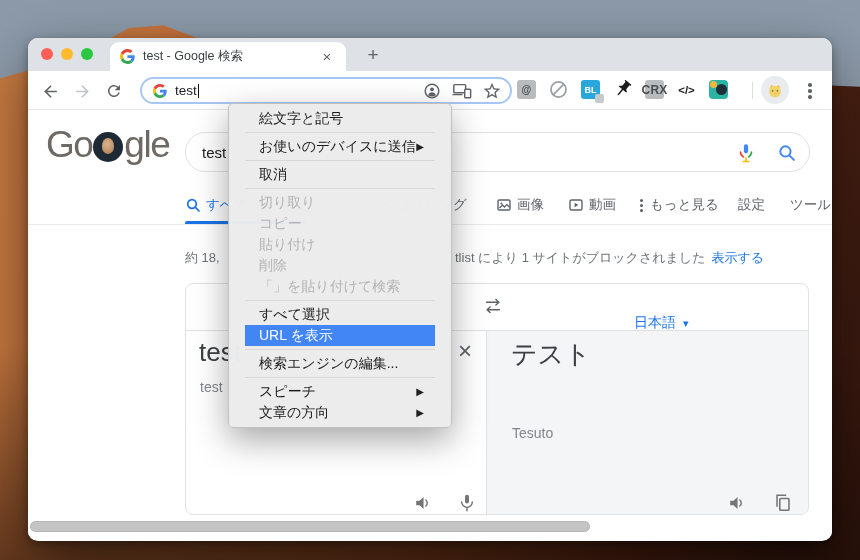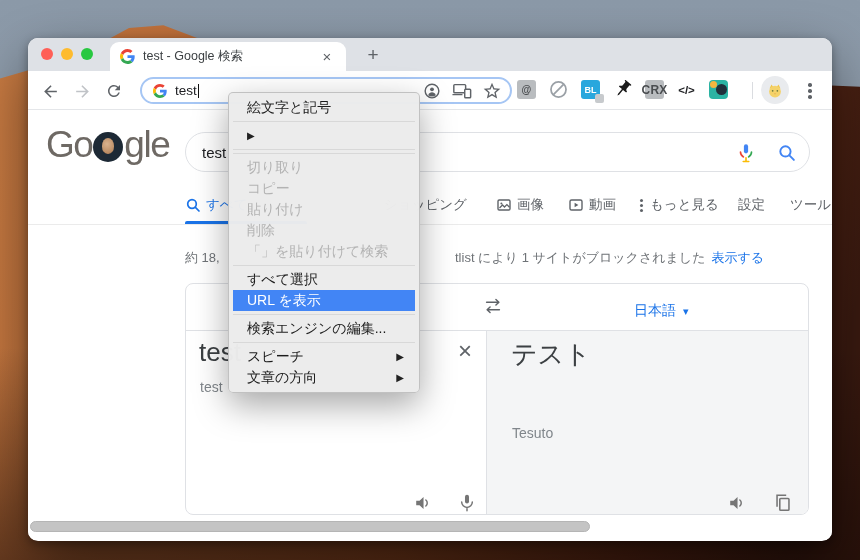--- a/index.html
+++ b/index.html
@@ -96,38 +96,38 @@
   .stats { position:absolute; top:139px; font-size:13px; color:#6f7377; }
   .stats.l { left:157px; }
   .stats.r { left:427px; }
   .stats a { color:#1a73e8; text-decoration:none; margin-left:6px; }
 
   
   .card { position:absolute; left:157px; top:173px; width:624px; height:232px;
     border:1px solid #dfe1e5; border-radius:8px; background:#fff; overflow:hidden; }
   .langbar { position:relative; height:47px; border-bottom:1px solid #dfe1e5; }
   .swap { position:absolute; left:296px; top:12px; }
-  .tgt-lang { position:absolute; left:448px; top:18px; font-size:14px; color:#1a73e8; }
+  .tgt-lang { position:absolute; left:448px; top:30px; font-size:14px; color:#1a73e8; }
   .tgt-lang .car { font-size:11px; margin-left:7px; }
   .tpanel-r { position:absolute; left:300px; top:47px; right:0; bottom:0; background:#f4f5f6;
     border-left:1px solid #dfe1e5; }
   .bigtxt { position:absolute; font-size:26px; color:#3c4043; }
   .smalltxt { position:absolute; font-size:14px; color:#80868b; }
   .clear-x { position:absolute; left:266px; top:53px; font-size:24px; color:#5f6368;
     width:26px; text-align:center; }
   .cicon { position:absolute; width:22px; height:22px; top:208px; }
 
   
   .scrollbar { position:absolute; left:2px; top:411px; width:560px; height:11px;
     border-radius:6px; background:#c4c4c4; border:1px solid #b5b5b5; }
 
   
-  .menu { position:absolute; left:228px; top:92px; width:192px; z-index:50;
+  .menu { position:absolute; left:228px; top:103px; width:224px; z-index:50;
     background:rgba(236,236,236,.98); border:1px solid rgba(0,0,0,.18); border-radius:5px;
-    box-shadow:0 12px 34px rgba(0,0,0,.35); padding:4px 4px; font-size:14px; color:#1c1c1c; }
+    box-shadow:0 12px 34px rgba(0,0,0,.35); padding:4px 16px; font-size:14px; color:#1c1c1c; }
   .mi { height:21px; line-height:21px; padding:0 11px 0 14px; display:flex;
     align-items:center; justify-content:space-between; white-space:nowrap; }
   .mi .arr { font-size:10px; color:#222; }
   .mi.disabled { color:#b3b3b3; }
   .mi.hl { background:#4285f5; color:#fff; }
   .msep { height:1px; background:#d8d8d8; margin:3px 0; }
 
   svg { display:block; }
 </style>
 </head>
@@ -362,23 +362,27 @@
     <div class="scrollbar"></div>
   </div>
 </div>
 
 <div class="menu">
   <div class="mi">
     <span>絵文字と記号</span>
   </div>
   <div class="msep"></div>
   <div class="mi">
+    <span>お使いのデバイスに送信</span>
     <span class="arr">▶</span>
   </div>
   <div class="msep"></div>
+  <div class="mi">
+    <span>取消</span>
+  </div>
   <div class="msep"></div>
   <div class="mi disabled">
     <span>切り取り</span>
   </div>
   <div class="mi disabled">
     <span>コピー</span>
   </div>
   <div class="mi disabled">
     <span>貼り付け</span>
   </div>

